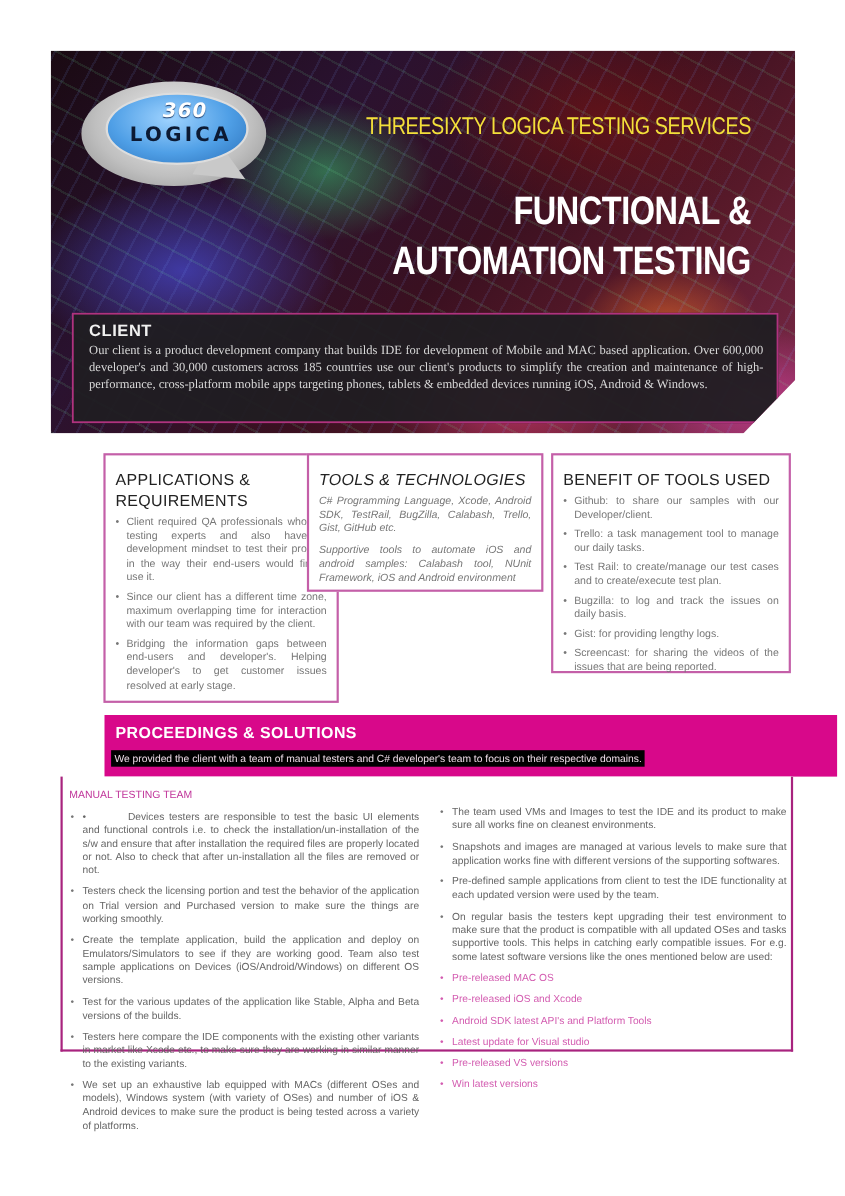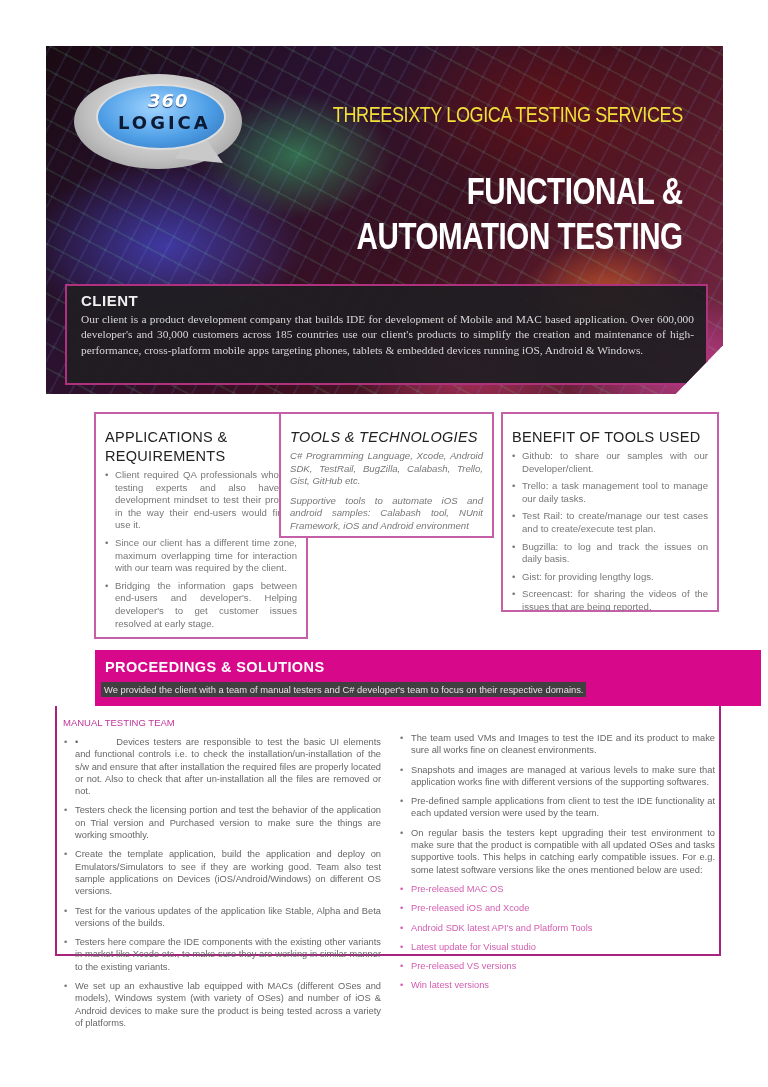--- a/index.html
+++ b/index.html
@@ -99,21 +99,21 @@
   
   .proc-band {
     position: absolute; left: 55px; top: 650px; width: 666px; height: 56px; background: #d8088a; margin-left: 40px;
   }
   .proc-heading {
     position: absolute; left: 10px; top: 9px; color: #fff; font-family: "Liberation Sans", sans-serif;
     font-weight: bold; font-size: 14.5px; letter-spacing: 0.4px;
   }
   .proc-sub {
     position: absolute; left: 6px; top: 32px; height: 15px; padding: 1px 3px;
-    background: #404040; color: #eedde8; font-family: "Liberation Sans", sans-serif; font-size: 9.4px; line-height: 13px;
+    background: #000000; color: #eedde8; font-family: "Liberation Sans", sans-serif; font-size: 9.4px; line-height: 13px;
     white-space: nowrap;
   }
   .proc-body {
     position: absolute; left: 55px; top: 706px; width: 666px; height: 250px;
     border: 2px solid #a8237e; border-top: none; background: #fff; padding-left: 12px;
   }
   .mtt-label {
     position: absolute; left: 6px; top: 11px; color: #c0359a; font-family: "Liberation Sans", sans-serif; font-size: 9.5px;
   }
   .proc-col { position: absolute; font-family: "Liberation Sans", sans-serif; font-size: 9.3px; line-height: 12.3px; color: #666; text-align: justify; }

